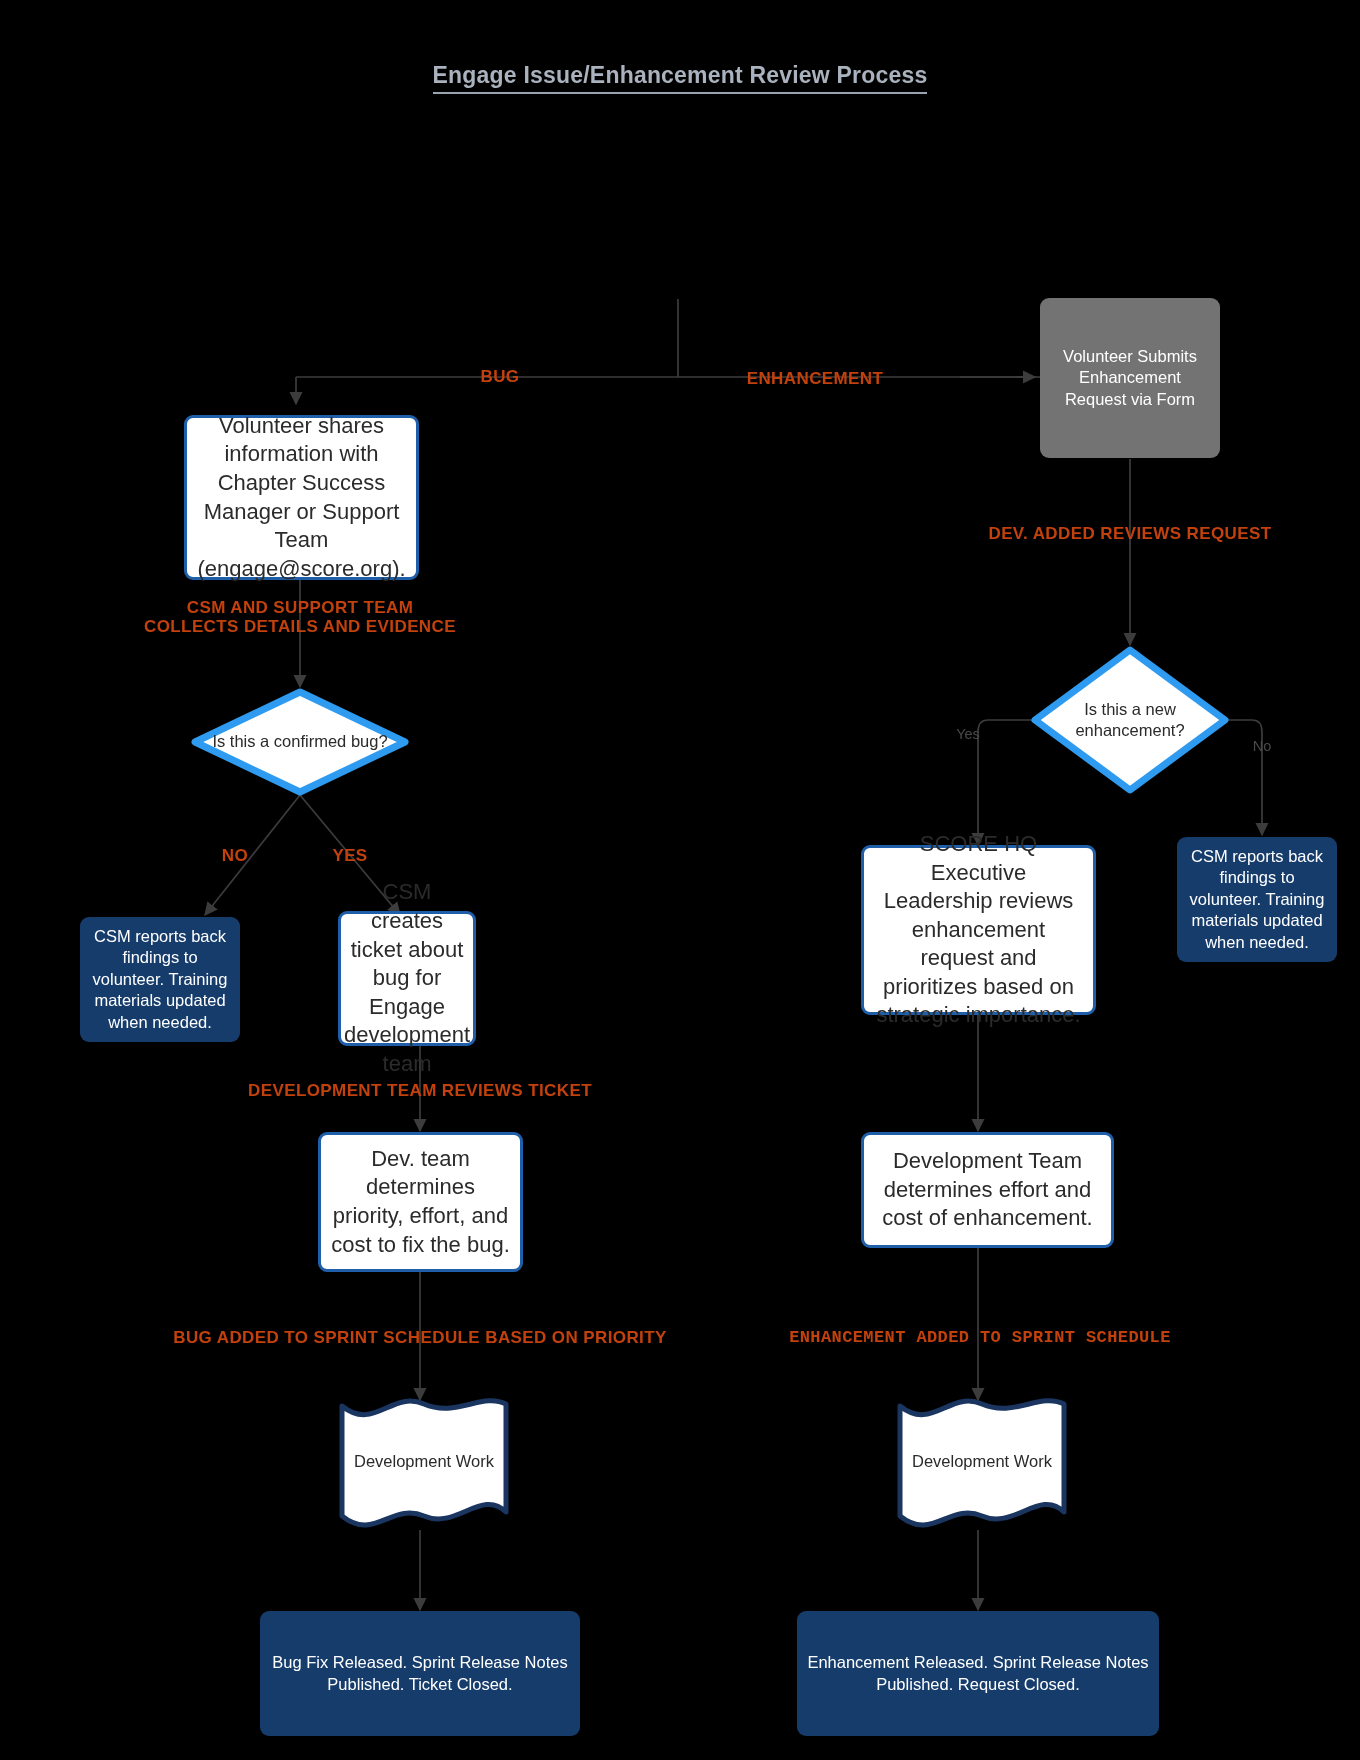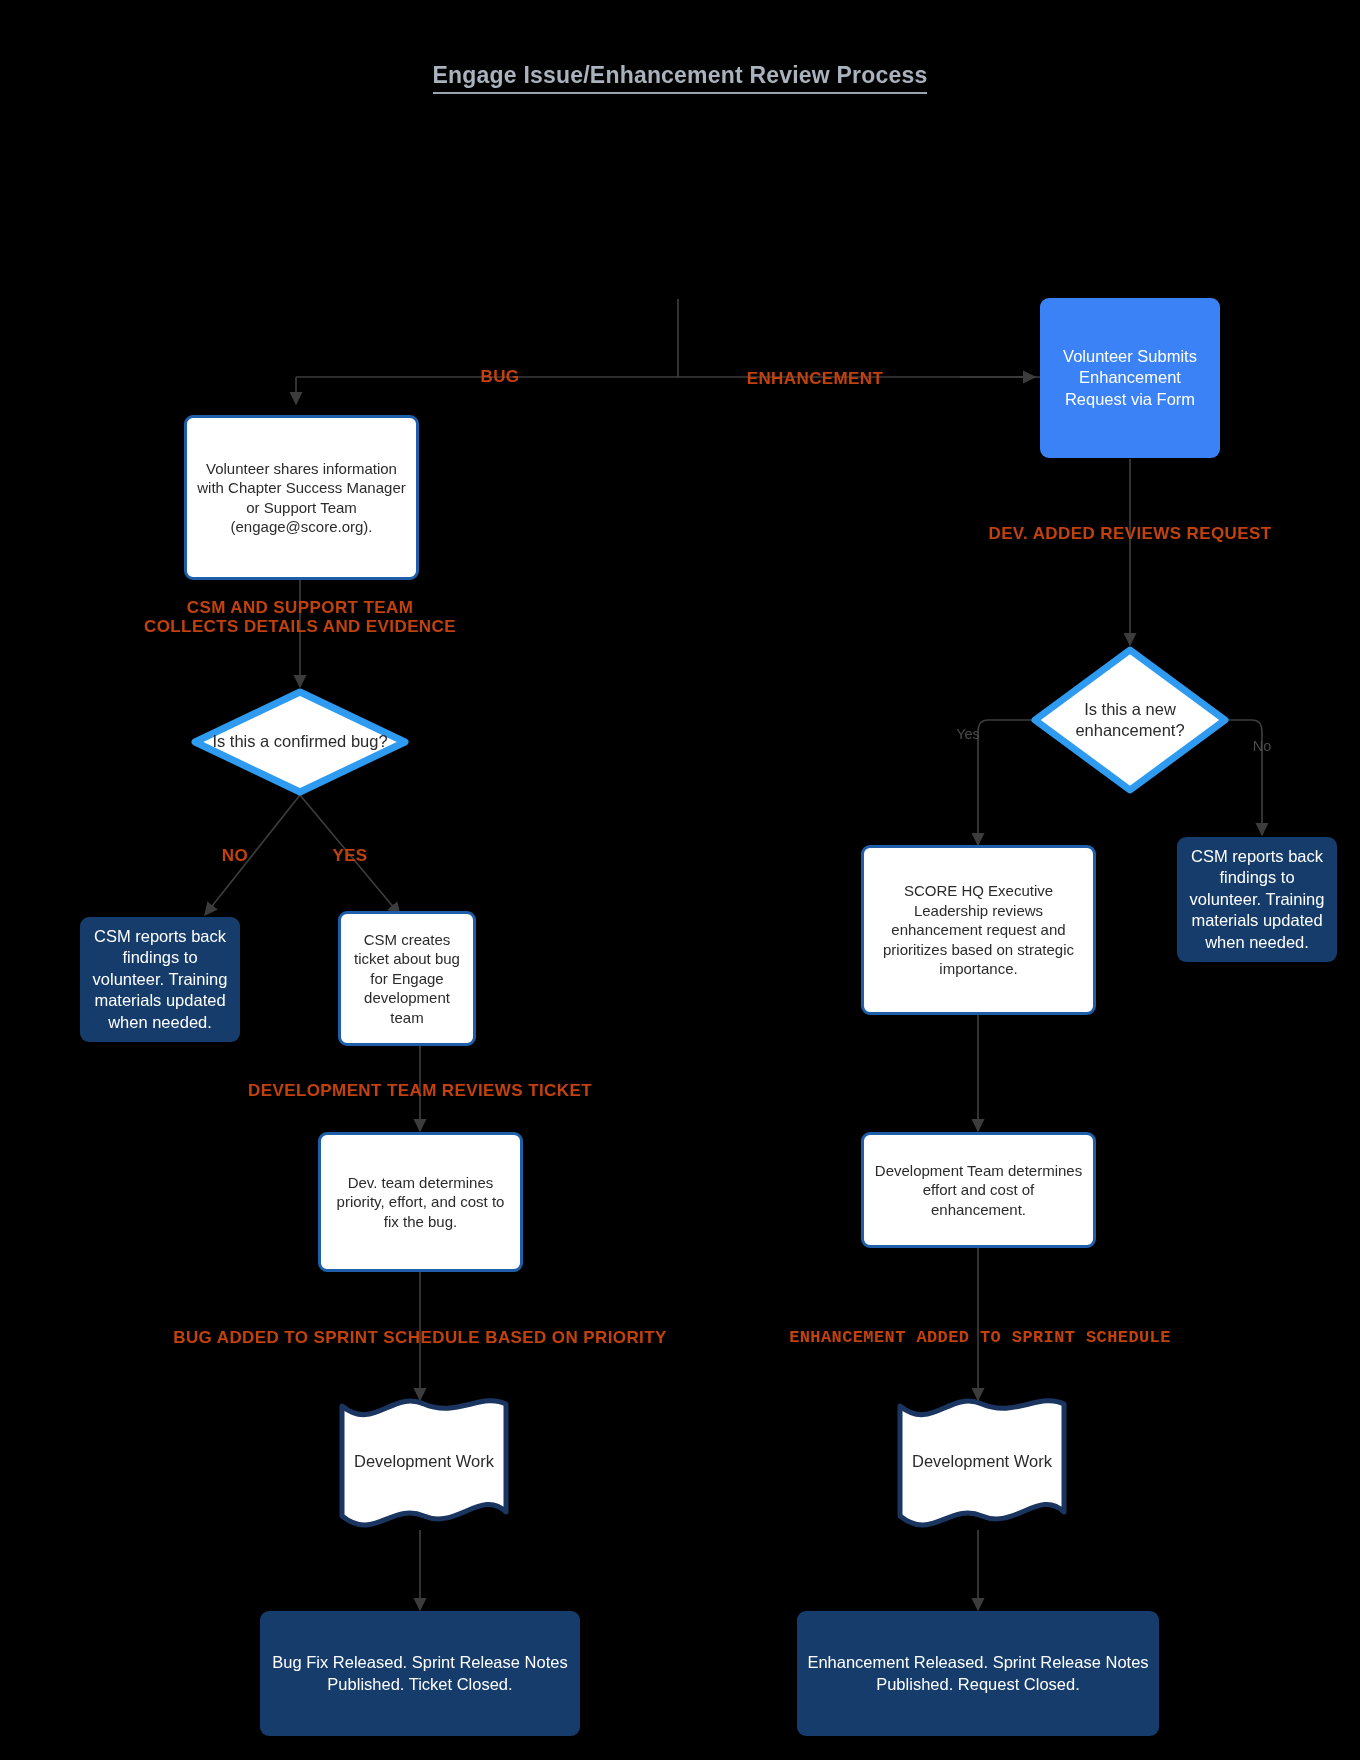--- a/index.html
+++ b/index.html
@@ -39,33 +39,33 @@
   
   .box-navy {
     background: #153c6b;
     color: #ffffff;
     border-radius: 9px;
     font-size: 16.5px;
     padding: 8px 10px;
   }
   
   .box-blue {
-    background: #3b82f6;
+    background: #737373;
     color: #ffffff;
     border-radius: 9px;
     font-size: 16.5px;
     padding: 8px 10px;
   }
   
   .box-white {
     background: #ffffff;
     color: #2b2b2b;
     border: 3px solid #1f5fa9;
     border-radius: 9px;
-    font-size: 15px;
+    font-size: 22px;
     padding: 24px 10px;
   }
   
   .diamond-wrap {
     position: absolute;
   }
   .diamond-wrap svg {
     position: absolute;
     left: 0; top: 0;
   }
@@ -237,21 +237,21 @@
   </div>
 
   <div class="node box-white" style="left:861px; top:845px; width:235px; height:170px;">
     <span>SCORE HQ Executive Leadership reviews enhancement request and prioritizes based on strategic importance.</span>
   </div>
 
   <div class="node box-white" style="left:318px; top:1132px; width:205px; height:140px;justify-content:flex-end;">
     <span>Dev. team determines priority, effort, and cost to fix the bug.</span>
   </div>
 
-  <div class="node box-white" style="left:861px; top:1132px; width:235px; height:116px;">
+  <div class="node box-white" style="left:861px; top:1132px; width:253px; height:116px;">
     <span>Development Team determines effort and cost of enhancement.</span>
   </div>
 
   <div class="banner-wrap" style="left:334px; top:1394px; width:180px; height:135px;">
     <svg width="180" height="135" viewBox="0 0 180 135">
       <path d="M8,12 C40,38 58,-4 90,10 C122,24 148,-2 172,10
                L172,118 C148,94 122,136 90,122 C58,108 40,148 8,122 Z" fill="#ffffff" stroke="#1a3560" stroke-width="5" stroke-linejoin="round"></path>
     </svg>
     <div class="banner-label">Development Work</div>
   </div>

